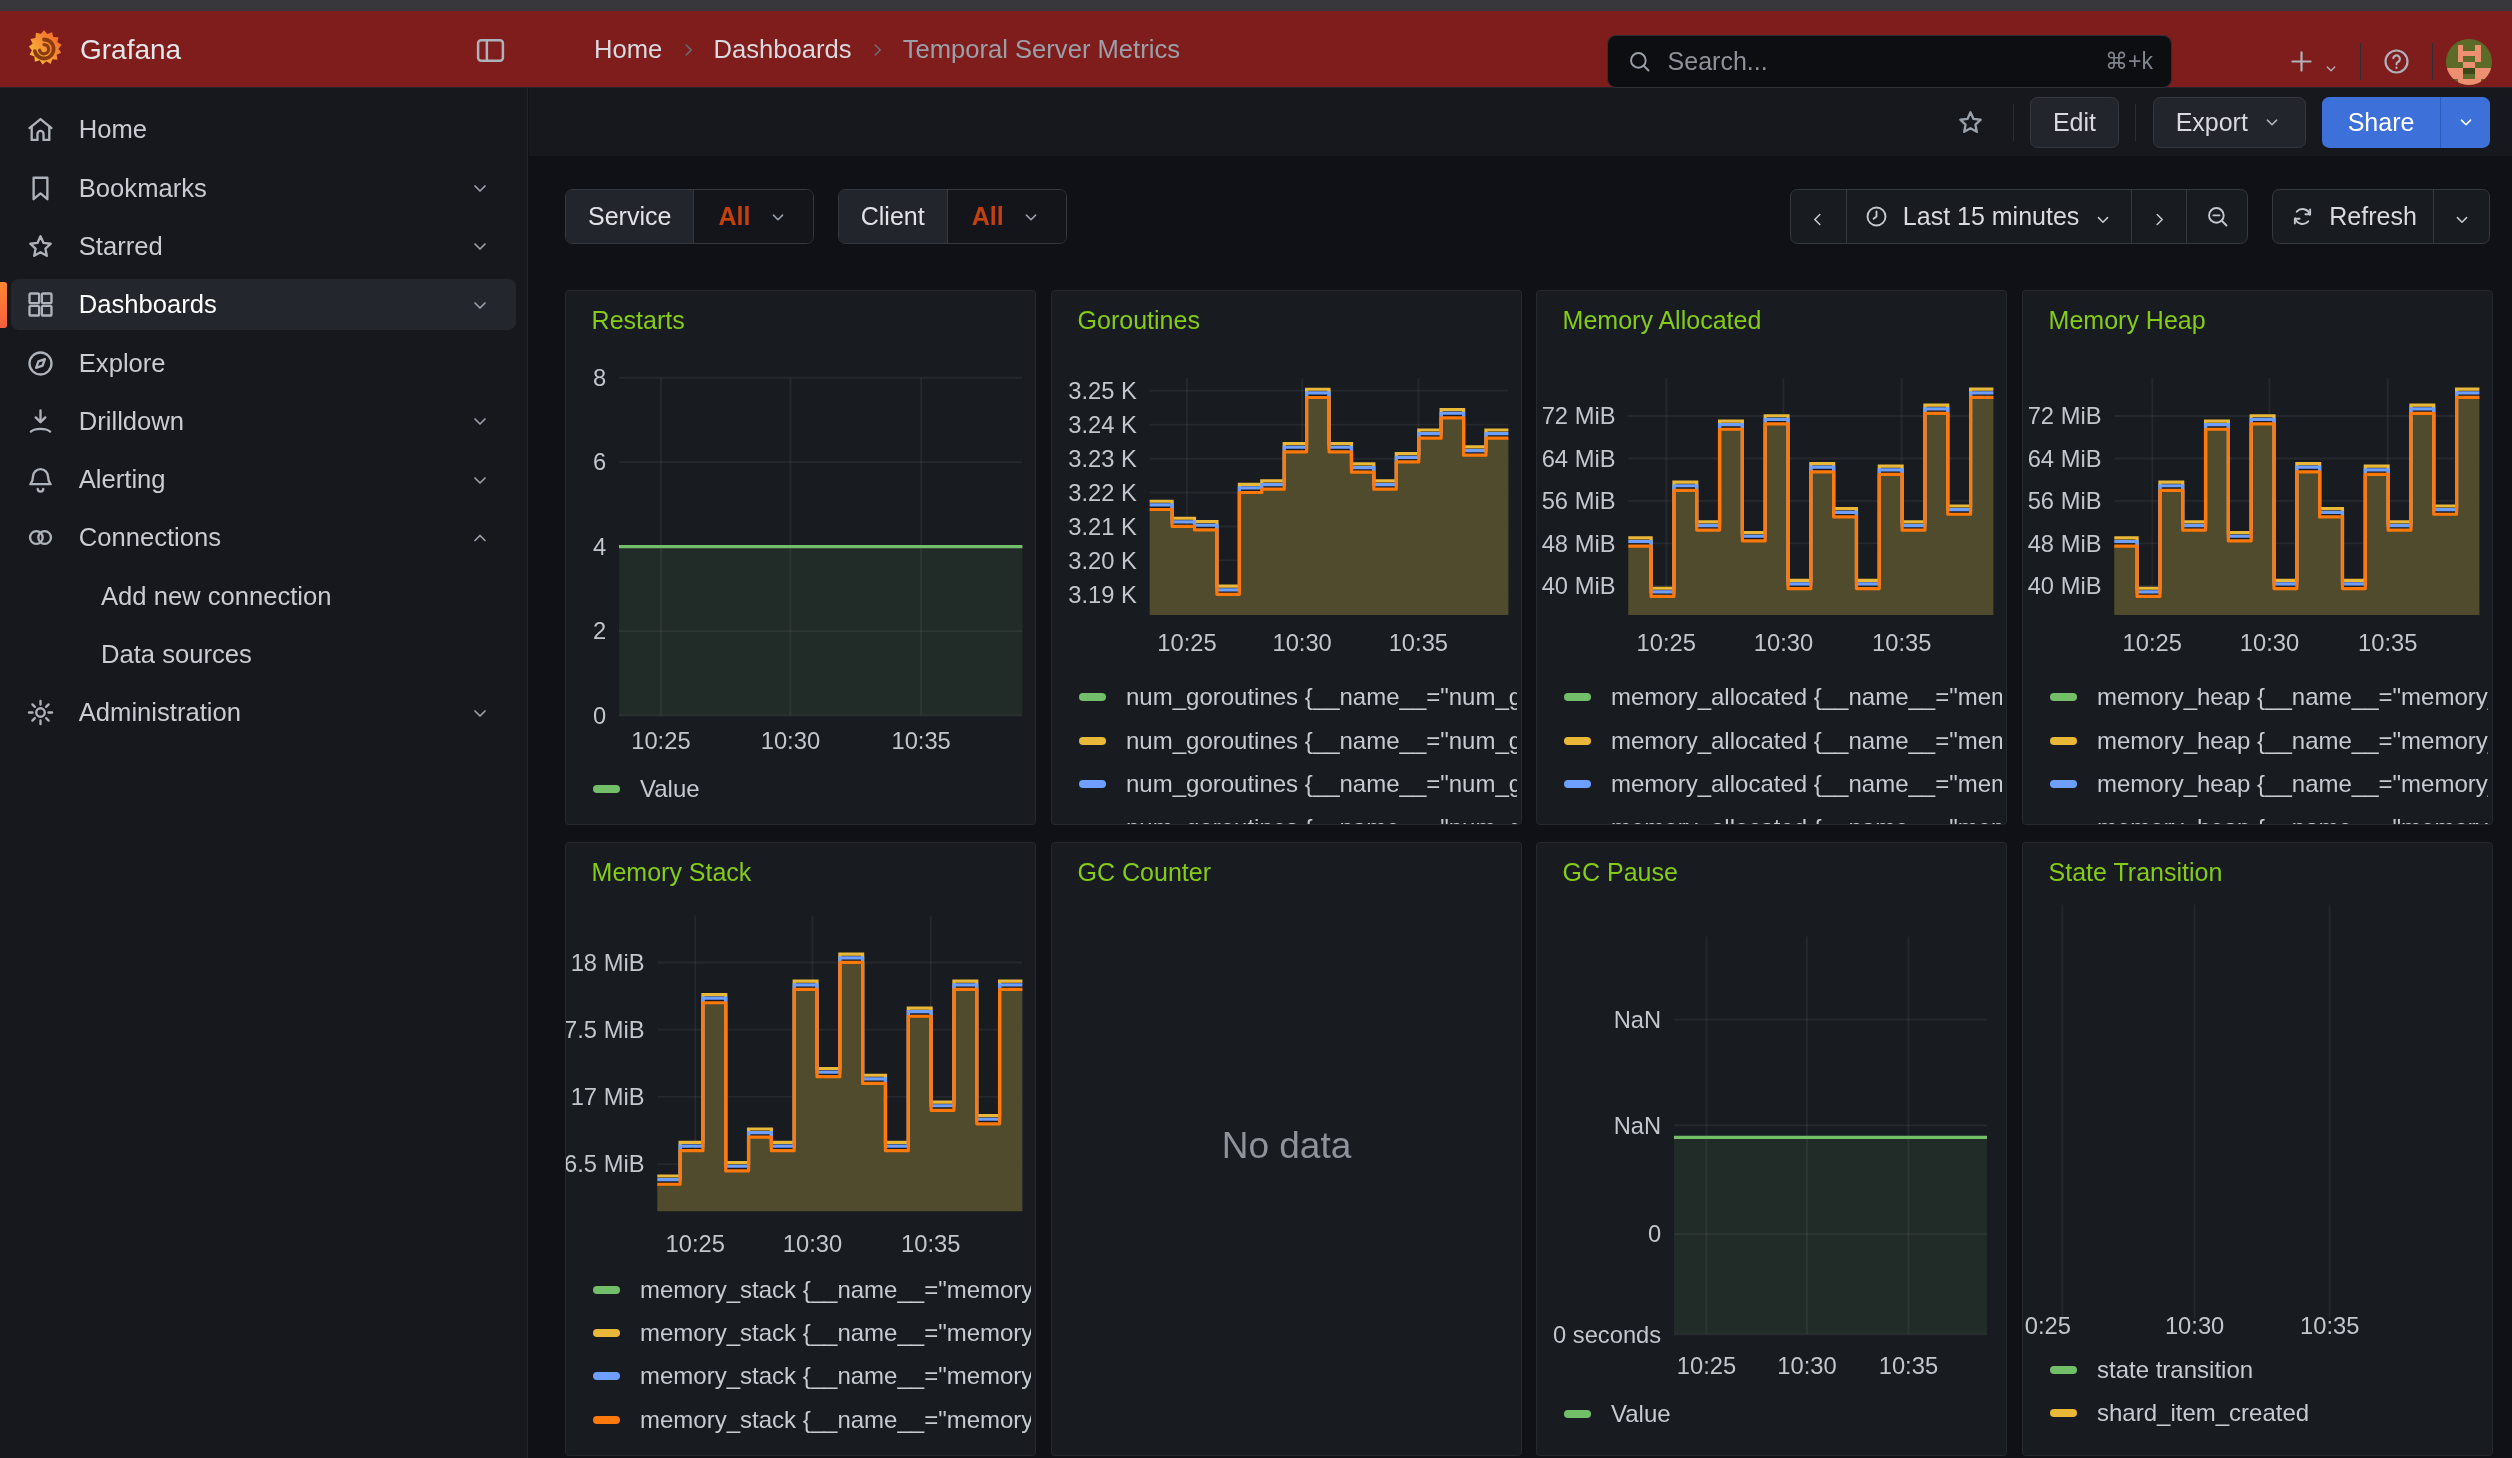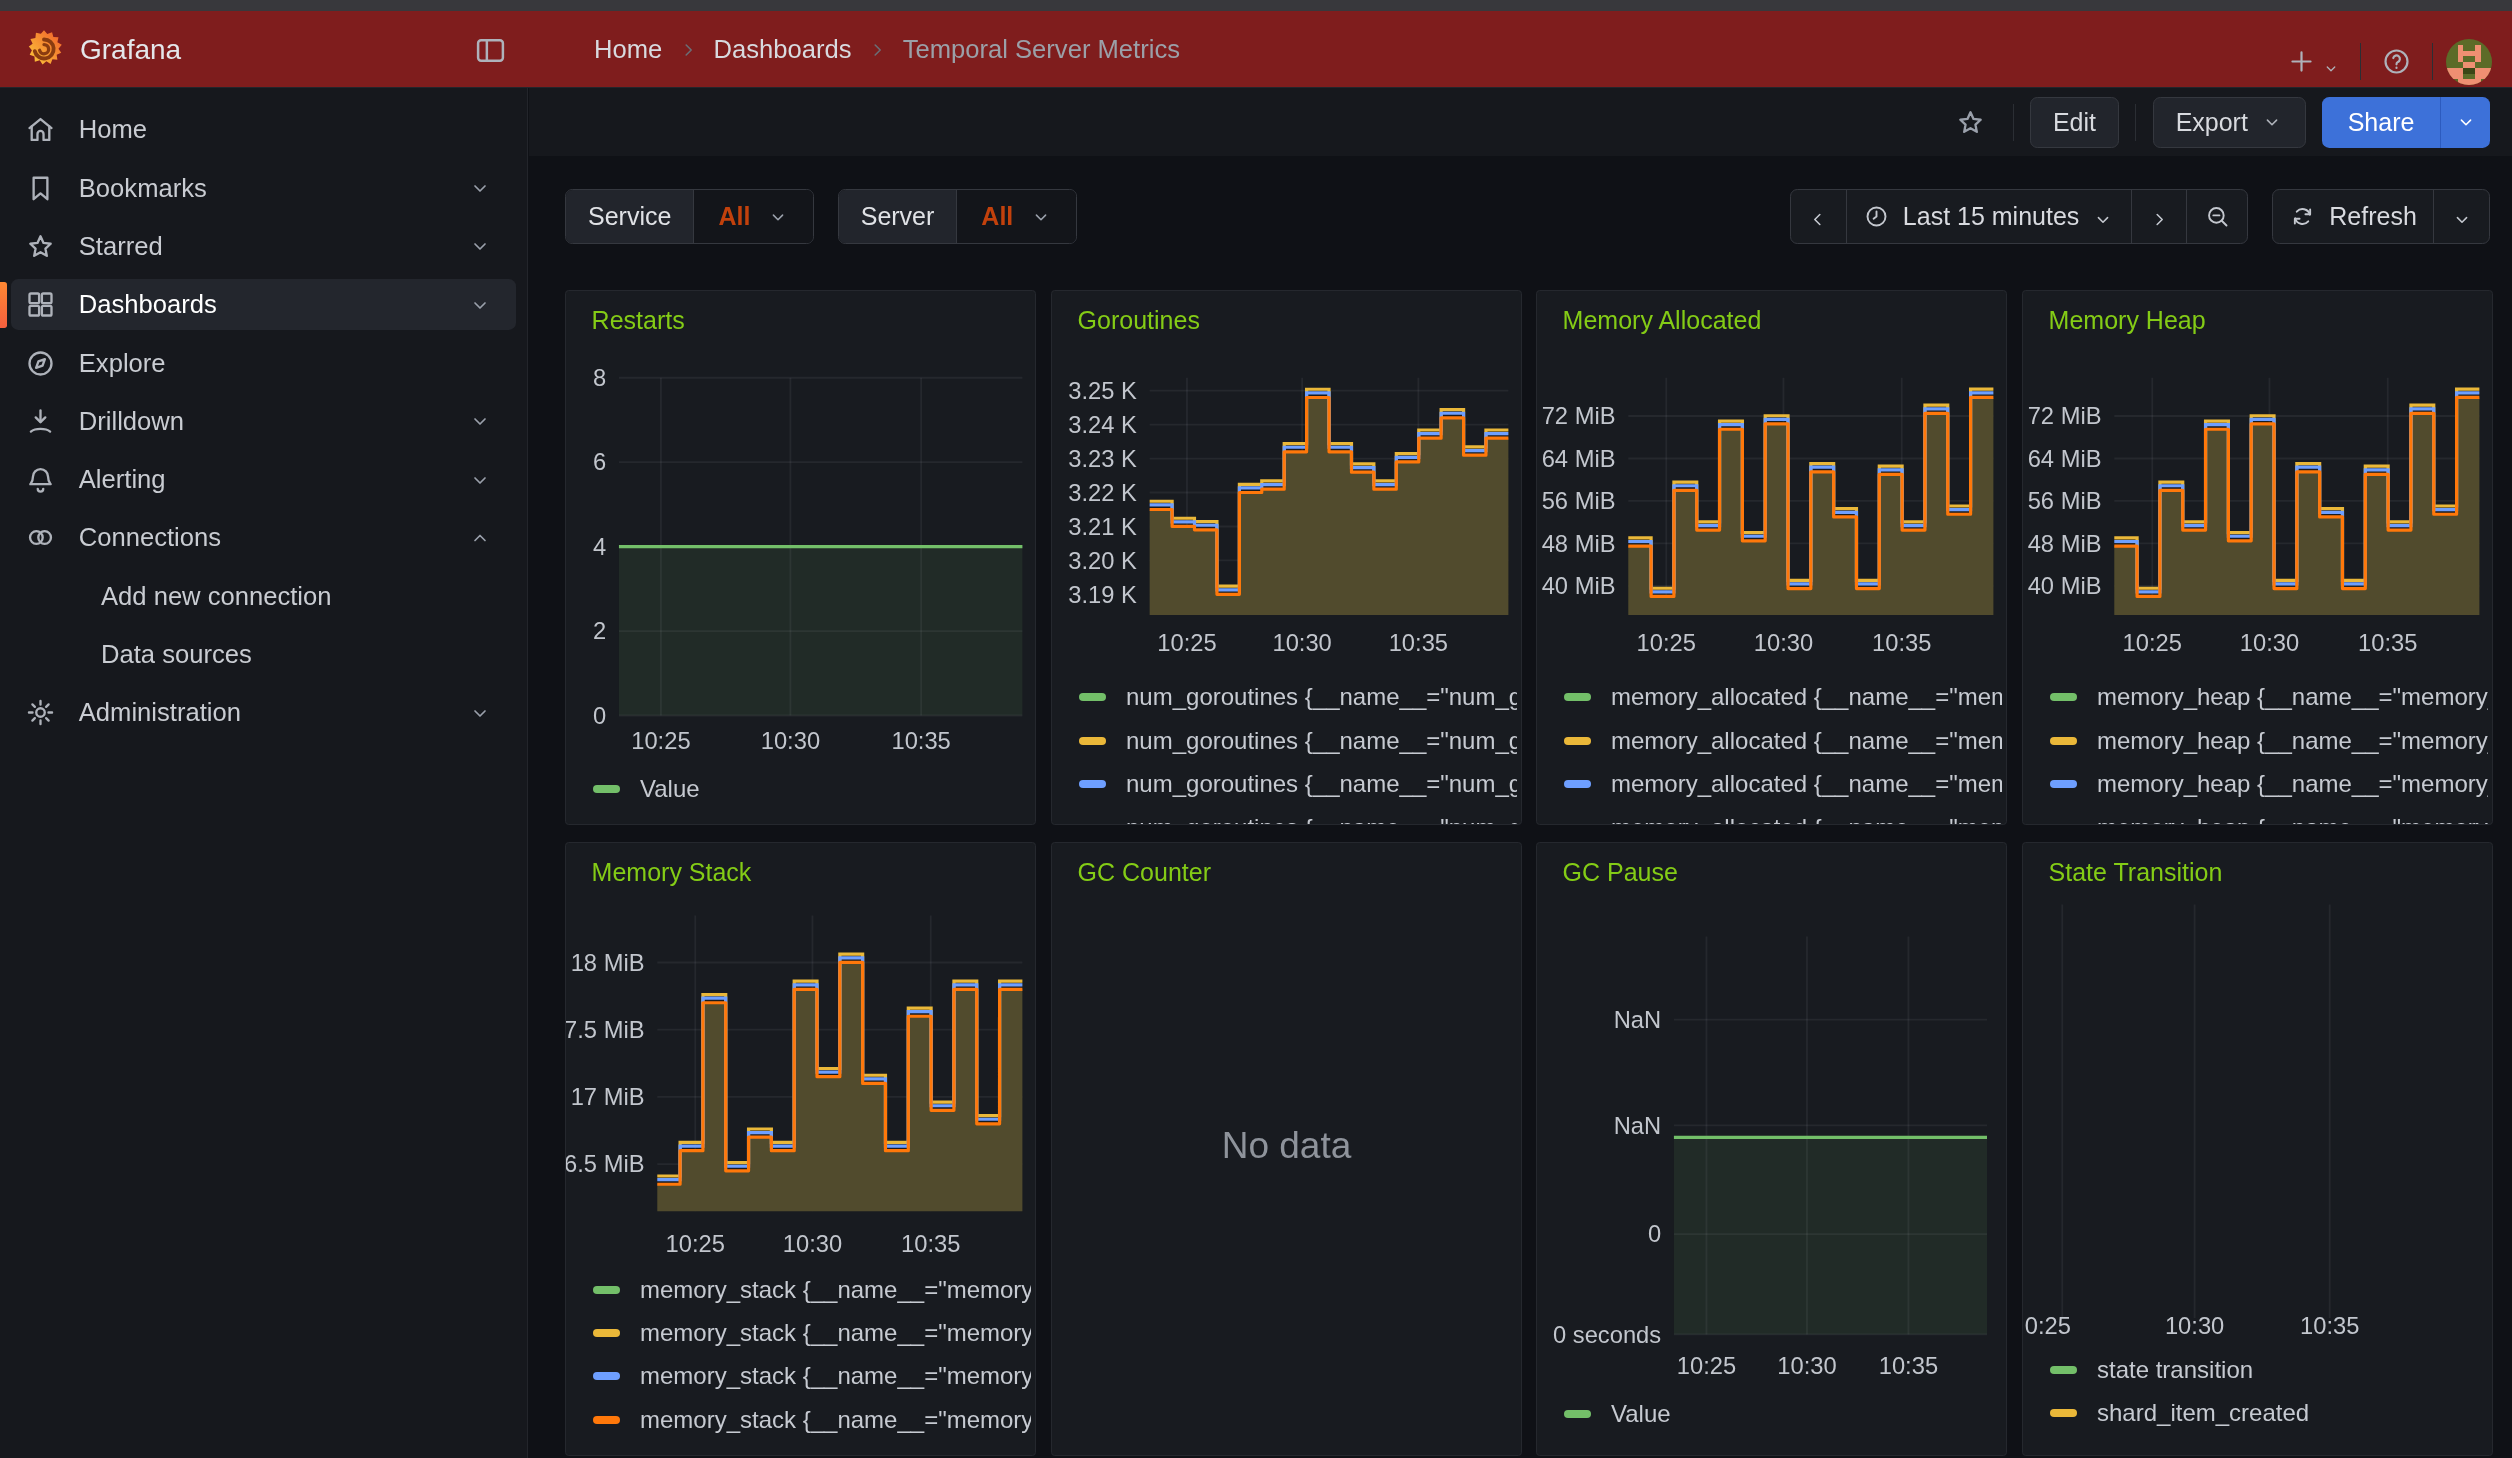--- a/index.html
+++ b/index.html
@@ -113,20 +113,30 @@
         </svg>
       </span>
     <span class="crumb">Dashboards</span>
     <span class="crumb-sep" style="display: inline-flex;">
         <svg viewBox="0 0 24 24" width="100%" height="100%" fill="none" stroke="currentColor" stroke-width="1.7" stroke-linecap="round" stroke-linejoin="round">
           <path d="M10 6.5l5.5 5.5-5.5 5.5"></path>
         </svg>
       </span>
     <span class="crumb current">Temporal Server Metrics</span>
   </div>
+  <div class="search">
+    <span class="mag" style="display: inline-flex;">
+        <svg viewBox="0 0 24 24" width="100%" height="100%" fill="none" stroke="currentColor" stroke-width="1.7" stroke-linecap="round" stroke-linejoin="round">
+          <circle cx="11" cy="11" r="6.5"></circle>
+          <path d="M15.8 15.8 20 20"></path>
+        </svg>
+      </span>
+    <span class="ph">Search...</span>
+    <span class="kbd">⌘+k</span>
+  </div>
   <div class="hright">
     <div class="hicon">
       <span style="display: inline-flex;">
           <svg viewBox="0 0 24 24" width="100%" height="100%" fill="none" stroke="currentColor" stroke-width="1.7" stroke-linecap="round" stroke-linejoin="round">
             <path d="M12 5v14M5 12h14"></path>
           </svg>
         </span>
       <span class="mini" style="display: inline-flex;">
           <svg viewBox="0 0 24 24" width="100%" height="100%" fill="none" stroke="currentColor" stroke-width="1.7" stroke-linecap="round" stroke-linejoin="round">
             <path d="M7 10l5 5 5-5"></path>
@@ -303,21 +313,21 @@
         <span class="filter-value">
           <span>All</span>
           <span style="display:inline-flex;width:22px;height:22px;">
             <svg viewBox="0 0 24 24" width="100%" height="100%" fill="none" stroke="currentColor" stroke-width="1.7" stroke-linecap="round" stroke-linejoin="round">
               <path d="M7 10l5 5 5-5"></path>
             </svg>
           </span>
         </span>
       </div>
       <div class="filter">
-        <span class="filter-label">Server</span>
+        <span class="filter-label">Client</span>
         <span class="filter-value">
           <span>All</span>
           <span style="display:inline-flex;width:22px;height:22px;">
             <svg viewBox="0 0 24 24" width="100%" height="100%" fill="none" stroke="currentColor" stroke-width="1.7" stroke-linecap="round" stroke-linejoin="round">
               <path d="M7 10l5 5 5-5"></path>
             </svg>
           </span>
         </span>
       </div>
     </div>

